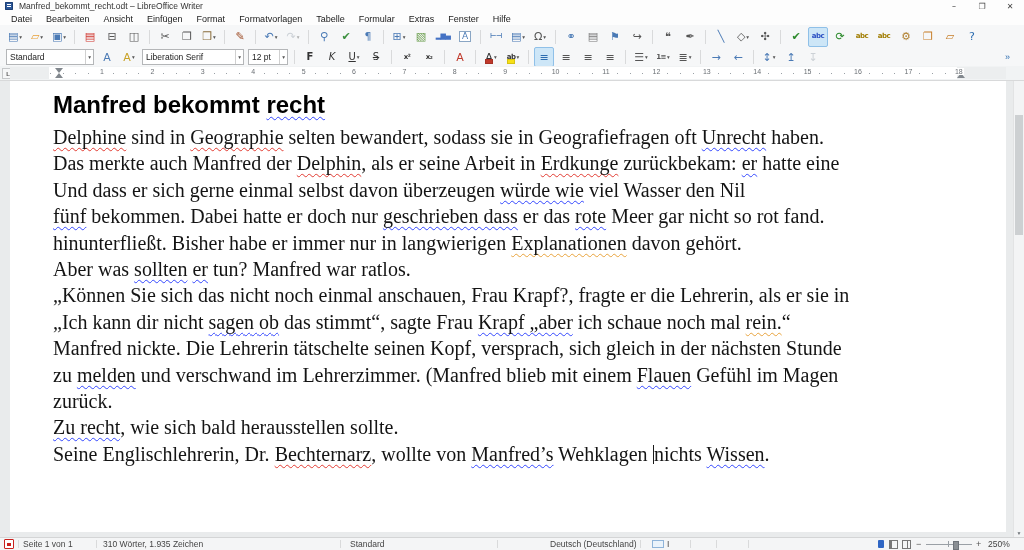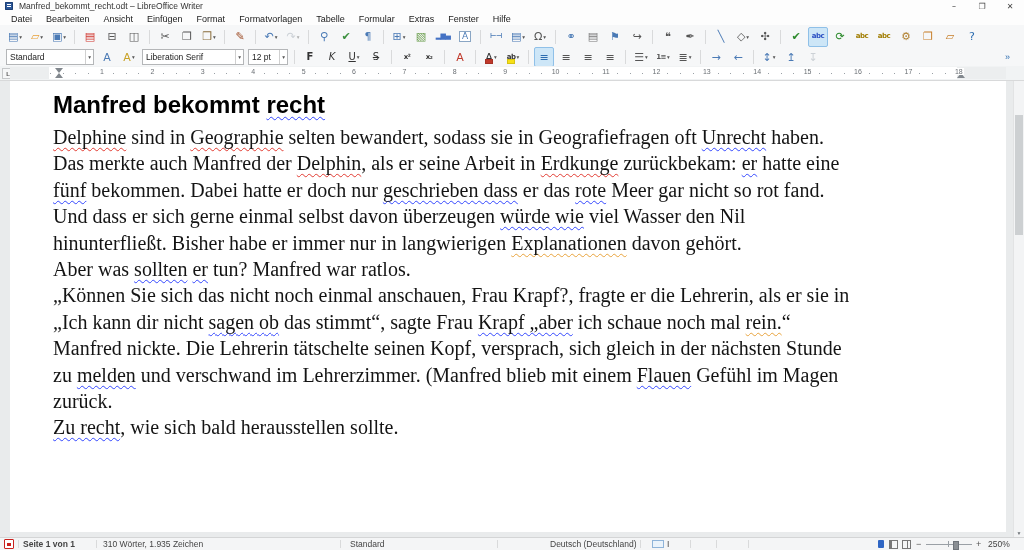--- a/index.html
+++ b/index.html
@@ -420,44 +420,45 @@
         <span class="rnum" style="left: 948.8px;">18</span>
       </div>
   </div>
 
   <div id="docarea">
     <div id="page">
       <div id="heading"><span>Manfred bekommt </span><span class="u-blue">recht</span></div>
       <div id="body-text">
           <div class="line"><span class="u-red">Delphine</span><span> sind in </span><span class="u-red">Geographie</span><span> selten bewandert, sodass sie in Geografiefragen oft </span><span class="u-blue">Unrecht</span><span> haben.</span></div>
           <div class="line"><span>Das merkte auch Manfred der </span><span class="u-red">Delphin</span><span>, als er seine Arbeit in </span><span class="u-red">Erdkunge</span><span> zurückbekam: </span><span class="u-blue">er</span><span> hatte eine</span></div>
+          <div class="line"><span>Und dass er sich gerne einmal selbst davon überzeugen </span><span class="u-blue">würde wie</span><span> viel Wasser den Nil</span></div>
           <div class="line"><span class="u-blue">fünf</span><span> bekommen. Dabei hatte er doch nur </span><span class="u-blue">geschrieben dass</span><span> er das </span><span class="u-blue">rote</span><span> Meer gar nicht so rot fand.</span></div>
-          <div class="line"><span>Und dass er sich gerne einmal selbst davon überzeugen </span><span class="u-blue">würde wie</span><span> viel Wasser den Nil</span></div>
           <div class="line"><span>hinunterfließt. Bisher habe er immer nur in langwierigen </span><span class="u-orange">Explanationen</span><span> davon gehört.</span></div>
           <div class="line"><span>Aber was </span><span class="u-blue">sollten</span><span> </span><span class="u-blue">er</span><span> tun? Manfred war ratlos.</span></div>
           <div class="line"><span>„Können Sie sich das nicht noch einmal anschauen, Frau Krapf?, fragte er die Lehrerin, als er sie in</span></div>
           <div class="line"><span>„Ich kann dir nicht </span><span class="u-blue">sagen ob</span><span> das stimmt“, sagte Frau </span><span class="u-blue">Krapf „aber</span><span> ich schaue noch mal </span><span class="u-orange">rein.</span><span>“</span></div>
           <div class="line"><span>Manfred nickte. Die Lehrerin tätschelte seinen Kopf, versprach, sich gleich in der nächsten Stunde</span></div>
           <div class="line"><span>zu </span><span class="u-blue">melden</span><span> und verschwand im Lehrerzimmer. (Manfred blieb mit einem </span><span class="u-blue">Flauen</span><span> Gefühl im Magen</span></div>
           <div class="line"><span>zurück.</span></div>
           <div class="line"><span class="u-blue">Zu recht</span><span>, wie sich bald herausstellen sollte.</span></div>
+          <div class="line"><span>Seine Englischlehrerin, Dr. </span><span class="u-red">Bechternarz</span><span>, wollte von </span><span class="u-blue">Manfred’s</span><span> Wehklagen </span><span class="caret"></span><span>nichts </span><span class="u-blue">Wissen</span><span>.</span></div>
         </div>
     </div>
     <div id="vscroll">
       <div id="vthumb"></div>
       <div id="vdown">▼</div>
     </div>
   </div>
 
   <div id="statusbar">
     <span class="scell" style="left:4px;">
         <span class="modicon"></span>
       </span>
     <span class="ssep" style="left:18px;"></span>
-    <span class="scell" style="left:23px;font-weight:bold;">Seite 1 von 1</span>
+    <span class="scell" style="left:23px;">Seite 1 von 1</span>
     <span class="ssep" style="left:96px;"></span>
     <span class="scell" style="left:103px;">310 Wörter, 1.935 Zeichen</span>
     <span class="ssep" style="left:340px;"></span>
     <span class="scell" style="left:350px;">Standard</span>
     <span class="ssep" style="left:497px;"></span>
     <span class="scell" style="left:505px;padding-left:45px;">Deutsch (Deutschland)</span>
     <span class="ssep" style="left:640px;"></span>
     <span class="scell" style="left:652px;">
         <span class="selrect"></span>
         <span>I</span>

